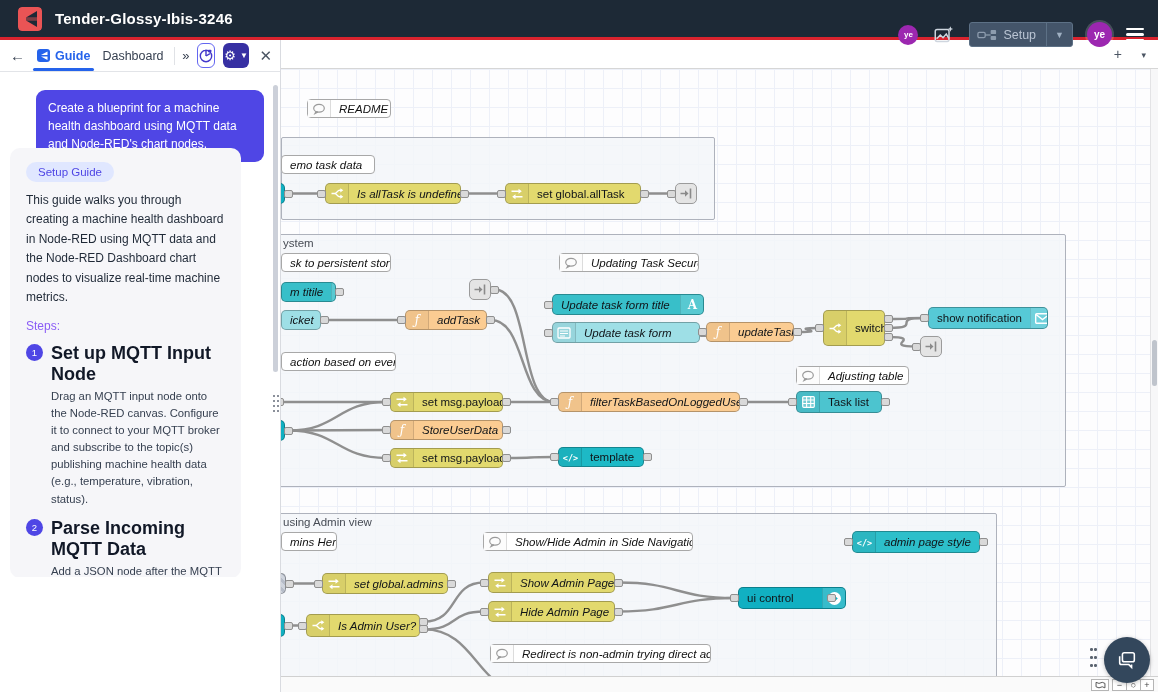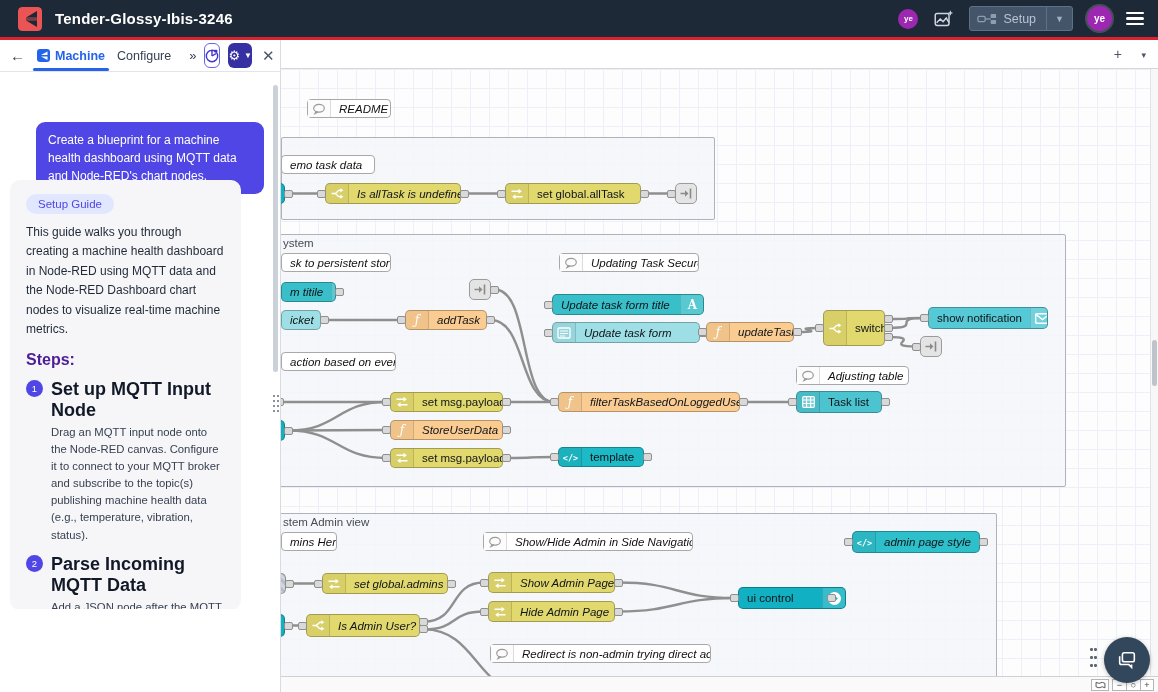--- a/index.html
+++ b/index.html
@@ -4,21 +4,21 @@
 <style>
   * { margin:0; padding:0; box-sizing:border-box; }
   html,body { width:1158px; height:692px; overflow:hidden; }
   body { font-family:"Liberation Sans", sans-serif; background:#fff; position:relative; }
   #root { position:absolute; inset:0; width:1158px; height:692px; overflow:hidden; }
 
   
   .hdr { position:absolute; left:0; top:0; width:1158px; height:40px; background:#1d2936; border-bottom:3px solid #d9232e; display:flex; align-items:center; z-index:50; }
   .logo { width:24px; height:24px; margin-left:18px; border-radius:4px; flex:0 0 auto; }
   .hdr-title { color:#fff; font-size:15px; font-weight:700; margin-left:13px; letter-spacing:.2px; }
-  .hdr-right { position:absolute; right:14px; top:0; height:37px; display:flex; align-items:center; gap:14px; }
+  .hdr-right { position:absolute; right:14px; top:16px; height:37px; display:flex; align-items:center; gap:14px; }
   .avatar { border-radius:50%; background:#9c27b0; color:#fff; display:flex; align-items:center; justify-content:center; font-weight:700; }
   .avatar.small { width:20px; height:20px; font-size:8px; }
   .avatar.big { width:25px; height:25px; font-size:10px; box-shadow:0 0 0 2px rgba(255,255,255,.18); }
   .deploy-btn { height:25px; background:#44556a; border:1px solid #5d7186; border-radius:3px; display:flex; align-items:center; color:#b9c4d3; font-size:12.5px; cursor:pointer; }
   .deploy-btn .dlabel { padding:0 10px 0 6px; }
   .deploy-caret { border-left:1px solid #5d7186; padding:0 8px; font-size:9px; color:#9fb0c2; align-self:stretch; display:flex; align-items:center; }
   .burger { display:flex; flex-direction:column; gap:3px; cursor:pointer; }
   .burger span { width:18px; height:2.5px; background:#fff; border-radius:2px; }
 
   
@@ -28,27 +28,27 @@
   .tab { font-size:12.5px; color:#374151; cursor:pointer; display:flex; align-items:center; gap:5px; padding:0 2px; height:100%; position:relative; }
   .tab.active { color:#2563eb; font-weight:700; }
   .tab.active::after { content:""; position:absolute; left:-2px; right:-2px; bottom:0; height:3px; background:#2563eb; border-radius:2px; }
   .tab-divider { width:1px; height:18px; background:#e0e2e6; }
   .chevrons { font-size:13px; color:#374151; cursor:pointer; }
   .pie-btn { width:26px; height:25px; border:1px solid #6366f1; background:#fff; border-radius:6px; display:flex; align-items:center; justify-content:center; cursor:pointer; }
   .gear-btn { width:42px; height:25px; background:#3730a3; border-radius:6px; color:#fff; display:flex; align-items:center; justify-content:center; gap:4px; cursor:pointer; font-size:13px; }
   .gear-btn .caret { font-size:8px; }
   .close-x { margin-left:2px; font-size:15px; color:#4b5563; cursor:pointer; }
 
-  .panel-scroll { position:absolute; left:0; top:33px; width:280px; height:504px; overflow:hidden;margin-top:32px; }
+  .panel-scroll { position:absolute; left:0; top:33px; width:280px; height:504px; overflow:hidden; }
   .bubble { position:absolute; left:36px; top:17px; width:228px; background:#4f46e5; color:#fff; border-radius:9px; padding:9px 12px; font-size:12px; line-height:1.5; }
   .card { position:absolute; left:10px; top:75px; width:231px; height:430px; background:#f6f6f9; border-radius:10px; padding:14px 16px; overflow:hidden; }
   .badge { display:inline-block; background:#e0e7ff; color:#4f46e5; font-size:11.5px; padding:4px 12px; border-radius:12px; }
   .guide-title { font-size:13.5px; font-weight:700; color:#111827; line-height:1.4; margin-top:11px; }
   .guide-intro { font-size:12px; color:#1f2937; line-height:1.62; margin-top:9px; }
-  .steps-label { font-size:16px; font-weight:700; color:#4c1d95; margin-top:11px; }
+  .steps-label { font-size:12px; font-weight:400; color:#8b5cf6; margin-top:11px; }
   .step { display:flex; gap:8px; margin-top:10px; }
   .step-num { flex:0 0 auto; width:17px; height:17px; border-radius:50%; background:#4f46e5; color:#fff; font-size:9.5px; display:flex; align-items:center; justify-content:center; margin-top:1px; }
   .step-title { font-size:18px; font-weight:700; color:#111827; }
   .step-body { font-size:11.3px; color:#374151; line-height:1.52; margin-top:3px; }
   .panel-vscroll { position:absolute; left:273px; top:45px; width:5px; height:287px; background:#ccd0d9; border-radius:3px; }
   .panel-grip { position:absolute; left:272px; top:355px; width:7px; height:20px; display:flex; gap:2px; justify-content:center; }
   .panel-grip i { width:2px; height:100%; background:repeating-linear-gradient(#8b909a 0 2px, transparent 2px 5px); }
 
   .panel-footer { position:absolute; left:0; bottom:0; width:280px; height:115px; border-top:1px solid #e5e7eb; background:#fff; }
   .pf-row { display:flex; justify-content:space-between; align-items:center; padding:12px 10px 0 10px; }
@@ -140,21 +140,21 @@
   <div class="tabstrip">
     <span class="ts-plus">+</span>
     <span class="ts-caret">▾</span>
   </div>
 
   <div id="workspace">
       <div class="group" style="left: 1px; top: 68px; width: 434px; height: 83px;"></div>
       <div class="group" style="left: -25px; top: 165px; width: 811px; height: 253px;"></div>
       <div class="group-title" style="left: 3px; top: 168px;">ystem</div>
       <div class="group" style="left: -25px; top: 444px; width: 742px; height: 210px;"></div>
-      <div class="group-title" style="left: 3px; top: 447px;">stem Admin view</div>
+      <div class="group-title" style="left: 3px; top: 447px;">using Admin view</div>
       <svg width="870" height="607" viewBox="0 0 870 607" id="wires">
         <path d="M9 124.5 C44 124.5, 6 124.5, 41 124.5" fill="none" stroke="#8f8f8f" stroke-width="2.4"></path>
         <path d="M185 124.5 C220 124.5, 186 124.5, 221 124.5" fill="none" stroke="#8f8f8f" stroke-width="2.4"></path>
         <path d="M365 124.5 C400 124.5, 356 124.5, 391 124.5" fill="none" stroke="#8f8f8f" stroke-width="2.4"></path>
         <path d="M45 251 C83 251, 83 251, 121 251" fill="none" stroke="#8f8f8f" stroke-width="2.4"></path>
         <path d="M211 251 C246 251, 239 333, 274 333" fill="none" stroke="#8f8f8f" stroke-width="2.4"></path>
         <path d="M215 220.5 C250 220.5, 239 333, 274 333" fill="none" stroke="#8f8f8f" stroke-width="2.4"></path>
         <path d="M424 263.5 C459 263.5, 387 263, 422 263" fill="none" stroke="#8f8f8f" stroke-width="2.4"></path>
         <path d="M518 263 C553 263, 504 259, 539 259" fill="none" stroke="#8f8f8f" stroke-width="2.4"></path>
         <path d="M609 250 C644 250, 609 249, 644 249" fill="none" stroke="#8f8f8f" stroke-width="2.4"></path>
@@ -529,24 +529,24 @@
 
   <div class="panel">
     <div class="panel-tabs">
       <span class="back-arrow">←</span>
       <div class="tab active">
         <svg width="13" height="13" viewBox="0 0 13 13">
           <rect width="13" height="13" rx="3" fill="#2563eb"></rect>
           <polygon points="10.5,2.5 4,6 10.5,6" fill="#fff"></polygon>
           <polygon points="10.5,7.5 4,7.5 10.5,11" fill="#fff"></polygon>
         </svg>
-        <span>Machine</span>
+        <span>Guide</span>
       </div>
       <div class="tab">
-        <span>Configure</span>
+        <span>Dashboard</span>
       </div>
       <span class="tab-divider"></span>
       <span class="chevrons">»</span>
       <div class="pie-btn">
         <svg width="14" height="14" viewBox="0 0 16 16">
           <path d="M8 8V1.5A6.5 6.5 0 1 1 1.5 8 6.5 6.5 0 0 1 8 1.5" fill="none" stroke="#4338ca" stroke-width="1.6"></path>
           <path d="M8 8l4.5-2.6" stroke="#4338ca" stroke-width="1.6"></path>
           <rect x="10.2" y="0.8" width="4" height="3" rx="1" fill="#4338ca"></rect>
         </svg>
       </div>

